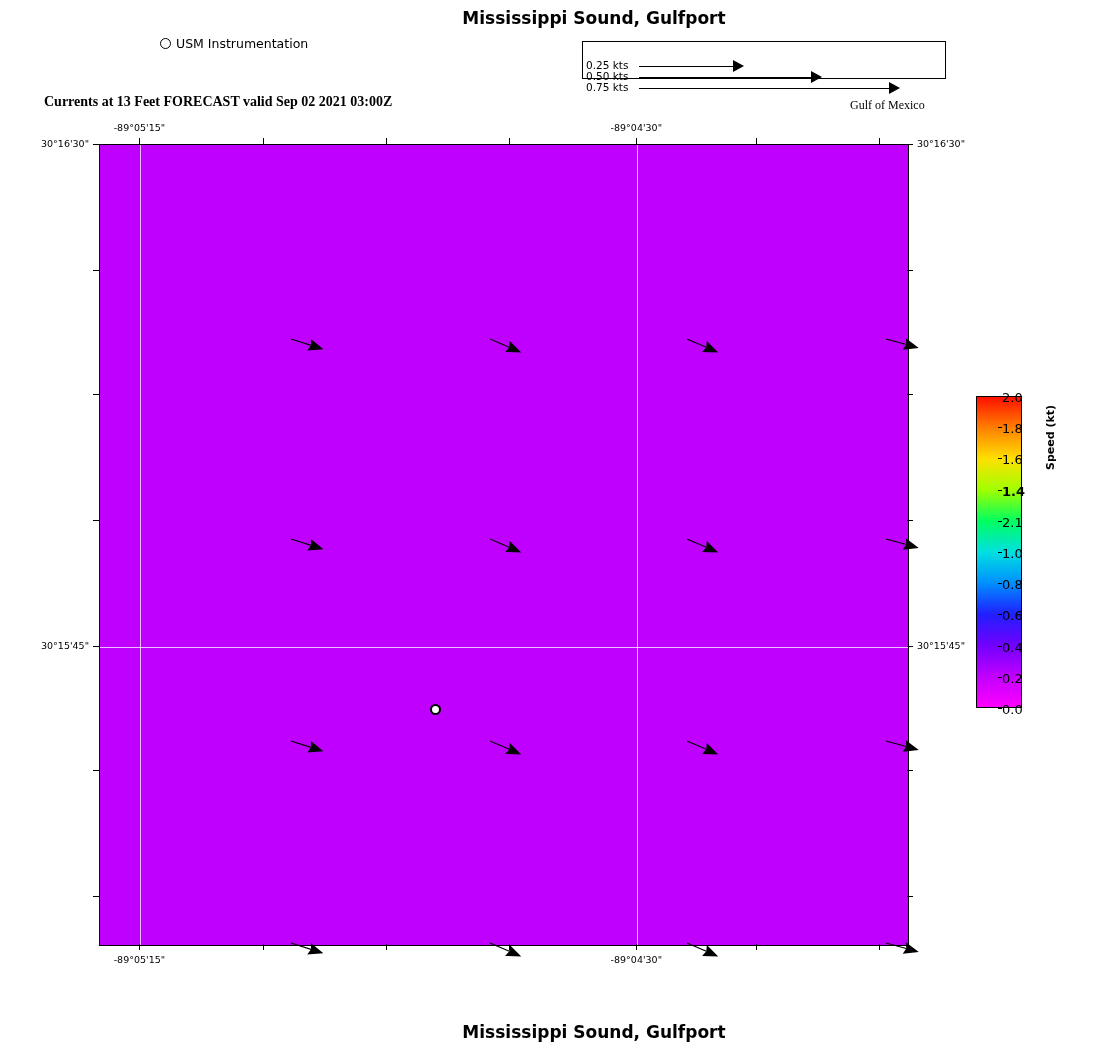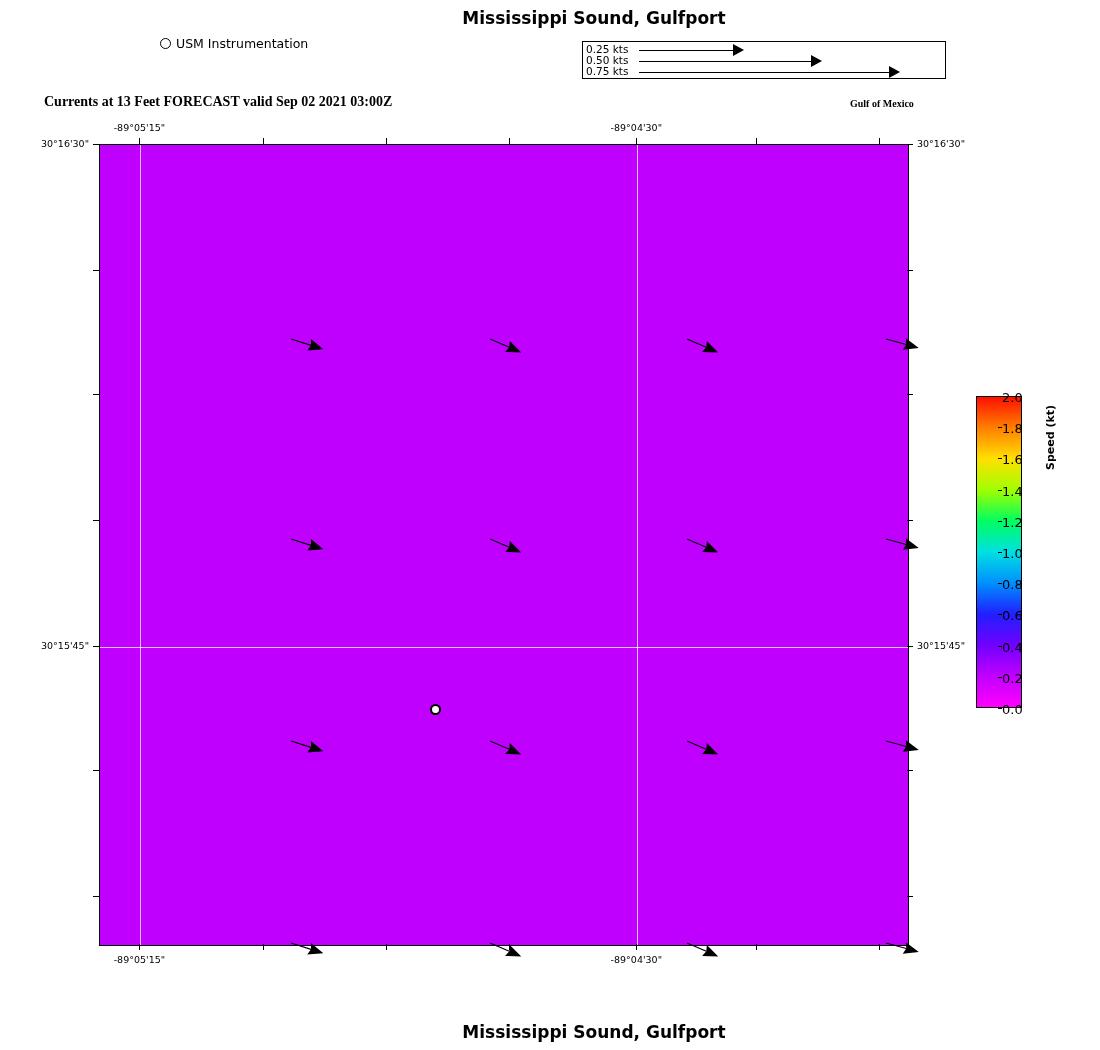--- a/index.html
+++ b/index.html
@@ -1,28 +1,28 @@
 <!DOCTYPE html>
 <html><head>
 <meta charset="utf-8">
 <style>
   html,body{margin:0;padding:0;background:#ffffff;}
   body{width:1100px;height:1050px;position:relative;font-family:"Liberation Sans",sans-serif;overflow:hidden;}
   .abs{position:absolute;padding-left:44px;}
   #title-top{left:0;top:8px;width:1100px;text-align:center;font-size:17px;font-weight:bold;font-family:"DejaVu Sans",sans-serif;}
   #title-bottom{left:0;top:1022px;width:1100px;text-align:center;font-size:17px;font-weight:bold;font-family:"DejaVu Sans",sans-serif;}
   #subtitle{left:0;top:94px;width:1100px;text-align:left;font-size:14px;font-weight:bold;font-family:"Liberation Serif",serif;}
-  #region-label{left:806px;top:98px;font-size:10px;font-weight:bold;font-family:"Liberation Serif",serif;}
+  #region-label{left:806px;top:98px;font-size:12px;font-weight:normal;font-family:"Liberation Serif",serif;}
   
   #instr{left:116px;top:36px;display:flex;align-items:center;gap:5px;}
   #instr .circ{width:11px;height:11px;border:1.6px solid #000;border-radius:50%;box-sizing:border-box;background:#fff;}
   #instr .lbl{font-size:12.5px;font-family:"DejaVu Sans",sans-serif;}
   
   #vkey{left:582px;top:41px;width:318px;height:36px;border:1px solid #000;background:#fff;}
-  #vkey .row{position:absolute;left:0;width:318px;height:12px;}
+  #vkey .row{position:absolute;left:0;width:318px;height:12px;margin-top:16px;}
   #vkey .ktxt{position:absolute;left:3px;top:-1px;font-size:10.5px;font-family:"DejaVu Sans",sans-serif;}
   #vkey .vline{position:absolute;height:1px;background:#000;top:6px;}
   #vkey .vhead{position:absolute;top:0px;width:0;height:0;border-top:6px solid transparent;border-bottom:6px solid transparent;border-left:11px solid #000;}
   
   #map{left:99px;top:144px;width:810px;height:802px;background:#c000ff;border:1.5px solid #000;box-sizing:border-box;}
   #map .gl-v{position:absolute;top:0;bottom:0;width:1px;background:#ffffff;opacity:.75;}
   #map .gl-h{position:absolute;left:0;right:0;height:1px;background:#ffffff;opacity:.75;}
   .tick{position:absolute;background:#000;}
   .axlbl{position:absolute;font-size:9.5px;font-family:"DejaVu Sans",sans-serif;white-space:nowrap;}
   .arrow{position:absolute;width:34px;height:18px;}
@@ -181,23 +181,23 @@
 <div class="axlbl" style="top: 639.6px; left: 89px; transform: translateX(-100%);">30°15'45"</div>
 <div class="axlbl" style="top: 138px; left: 917px;">30°16'30"</div>
 <div class="axlbl" style="top: 639.6px; left: 917px;">30°15'45"</div>
 <div class="cbtick" style="top: 396px;"></div>
 <div class="cbt" style="top: 390px;">2.0</div>
 <div class="cbtick" style="top: 427.2px;"></div>
 <div class="cbt" style="top: 421.2px;">1.8</div>
 <div class="cbtick" style="top: 458.4px;"></div>
 <div class="cbt" style="top: 452.4px;">1.6</div>
 <div class="cbtick" style="top: 489.6px;"></div>
-<div class="cbt" style="top: 483.6px;">1.4</div>
+<div class="cbt" style="top: 483.6px; font-weight: bold;">1.4</div>
 <div class="cbtick" style="top: 520.8px;"></div>
-<div class="cbt" style="top: 514.8px;">1.2</div>
+<div class="cbt" style="top: 514.8px;">2.1</div>
 <div class="cbtick" style="top: 552px;"></div>
 <div class="cbt" style="top: 546px;">1.0</div>
 <div class="cbtick" style="top: 583.2px;"></div>
 <div class="cbt" style="top: 577.2px;">0.8</div>
 <div class="cbtick" style="top: 614.4px;"></div>
 <div class="cbt" style="top: 608.4px;">0.6</div>
 <div class="cbtick" style="top: 645.6px;"></div>
 <div class="cbt" style="top: 639.6px;">0.4</div>
 <div class="cbtick" style="top: 676.8px;"></div>
 <div class="cbt" style="top: 670.8px; text-align: right;">0.2</div>

